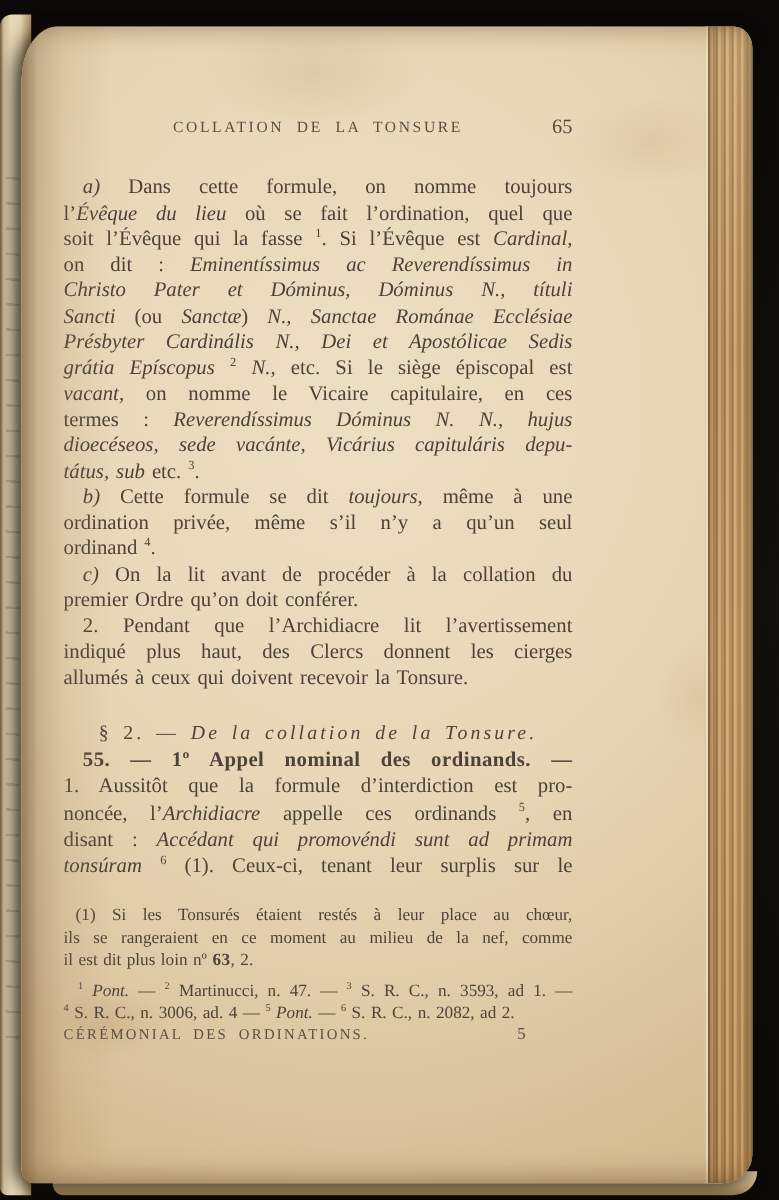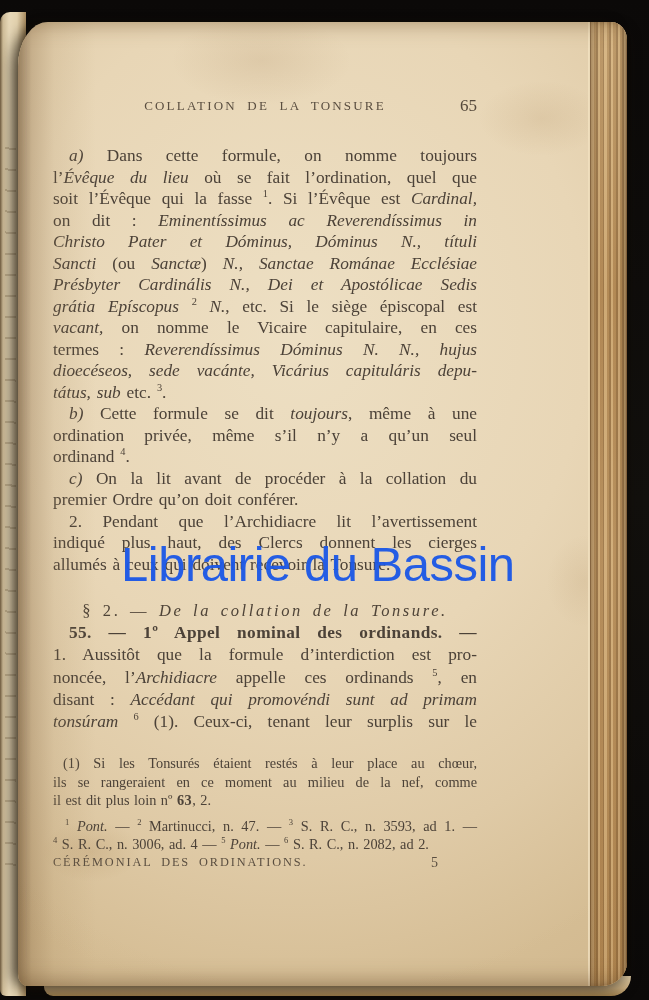--- a/index.html
+++ b/index.html
@@ -153,14 +153,13 @@
     <div class="sigline">
       <span>CÉRÉMONIAL DES ORDINATIONS.</span>
       <span class="signum">5</span>
     </div>
 
     <div class="gutter-shadow"></div>
     <div class="fore-edge"></div>
     <div class="vignette"></div>
   </div>
 
-  <div class="watermark">Librairie du Bassin</div>
 </div>
 
 </body></html>

